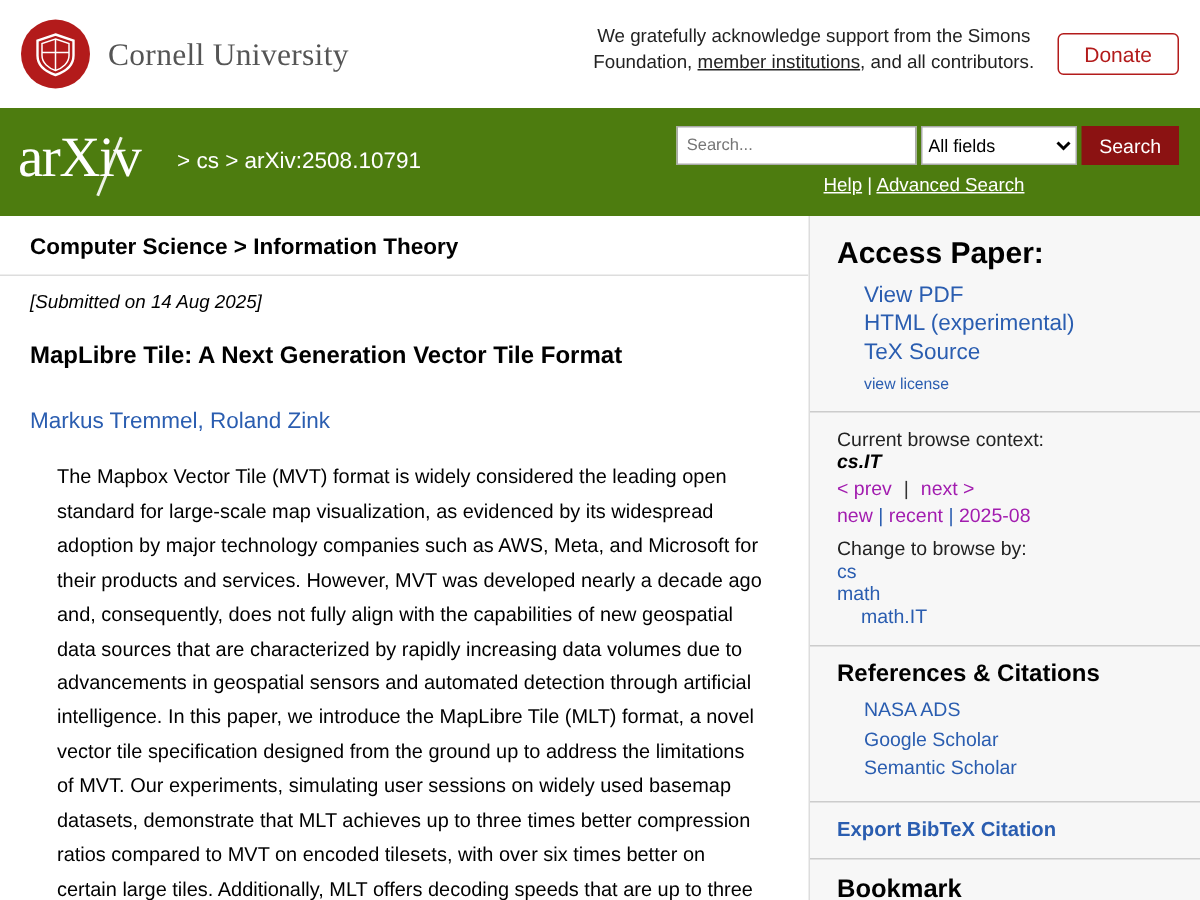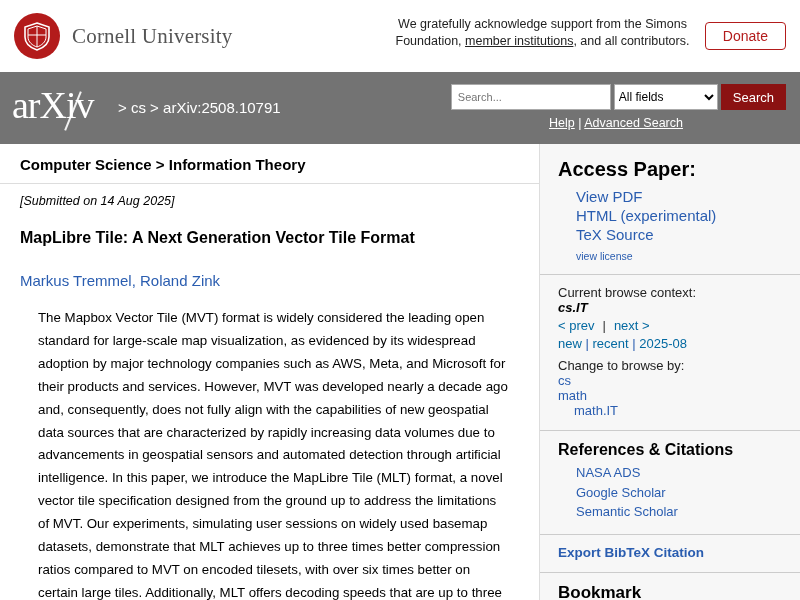--- a/index.html
+++ b/index.html
@@ -56,21 +56,21 @@
     color: #b31b1b;
     background: #fff;
     border-radius: 4px;
     padding: 5px 17px;
     font-size: 14px;
     cursor: pointer;
   }
 
   
   .arxiv-header {
-    background: #737373;
+    background: #4d7c0f;
     height: 72px;
     position: relative;
     color: #fff;
   }
   .logo-wrap {
     position: absolute;
     left: 12px; top: 14px;
     display: flex; align-items: baseline;
   }
   .logo {
@@ -208,21 +208,21 @@
   .view-license {
     font-size: 10.5px;
     color: #2a5db0;
     padding: 6px 0 0 18px;
     text-decoration: none;
     display: block;
   }
   .side-label { color: #222; }
   .side-bold { font-weight: bold; color: #000; font-style: italic; }
   .nav-line { padding: 3px 0 0 0; color: #2a5db0; }
-  .nav-line a { color: #0369a1; text-decoration: none; }
+  .nav-line a { color: #a21caf; text-decoration: none; }
   .sep { color: #333; padding: 0 8px; }
   .browse-link { display:block; color:#2a5db0; text-decoration:none; }
   .indent { padding-left: 16px; }
   .ref-head {
     font-size: 16px;
     font-weight: bold;
     margin-bottom: 4px;
   }
   .ref-link { display:block; color:#2a5db0; text-decoration:none; padding-left: 18px; line-height:1.5; }
   .export-link {

